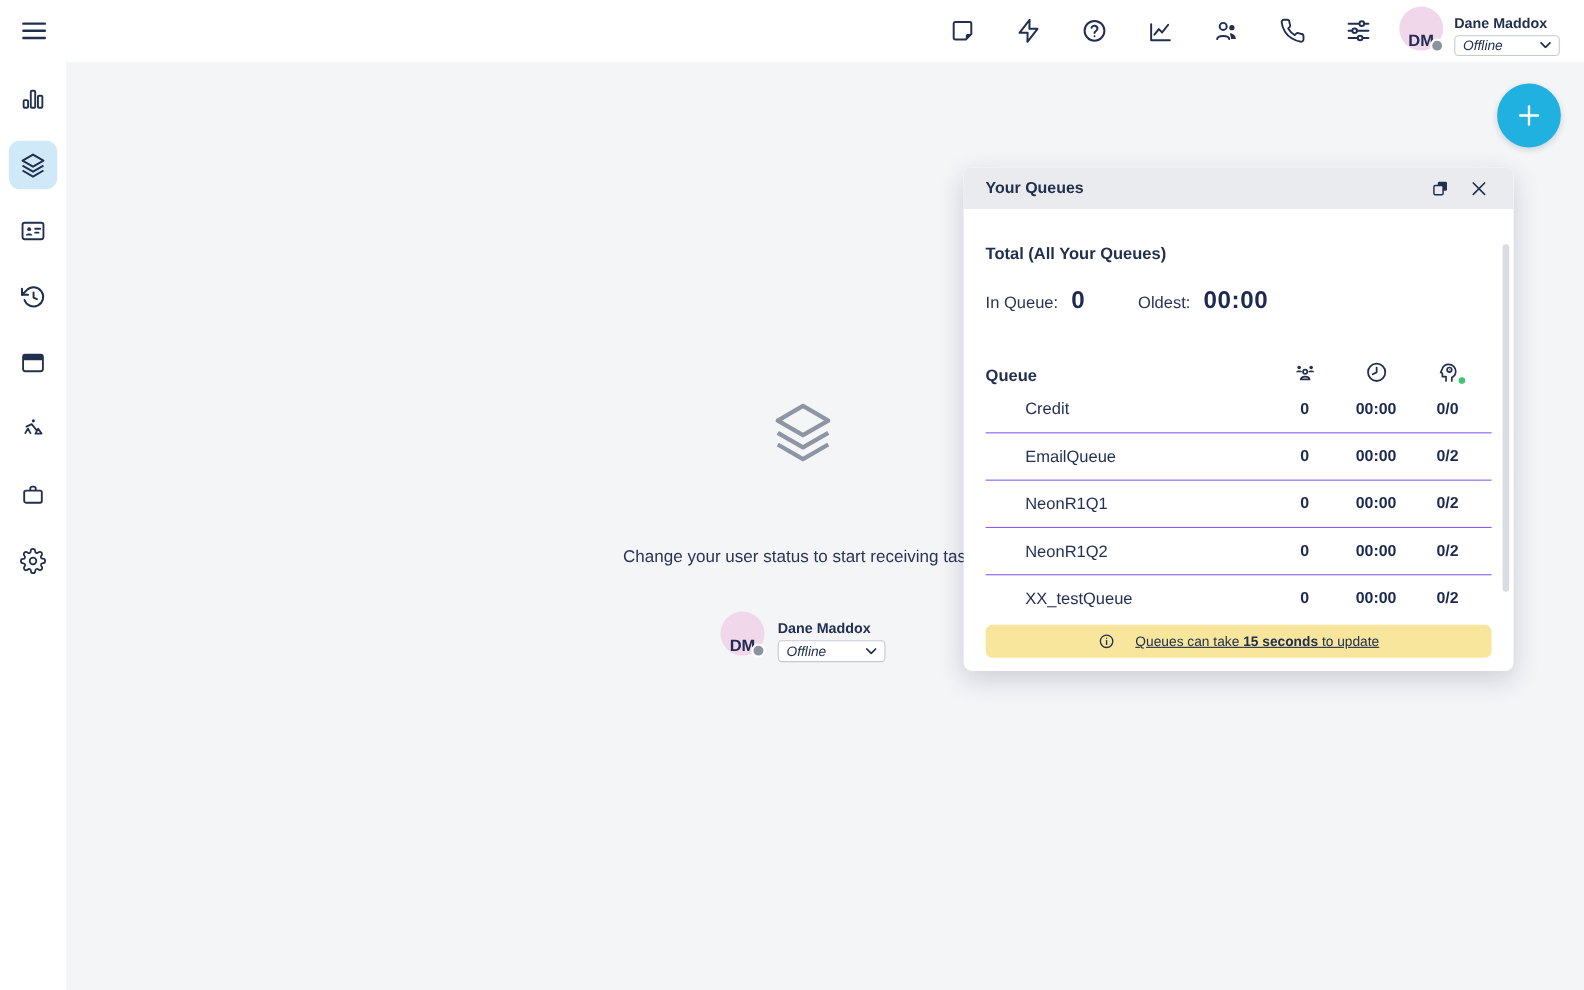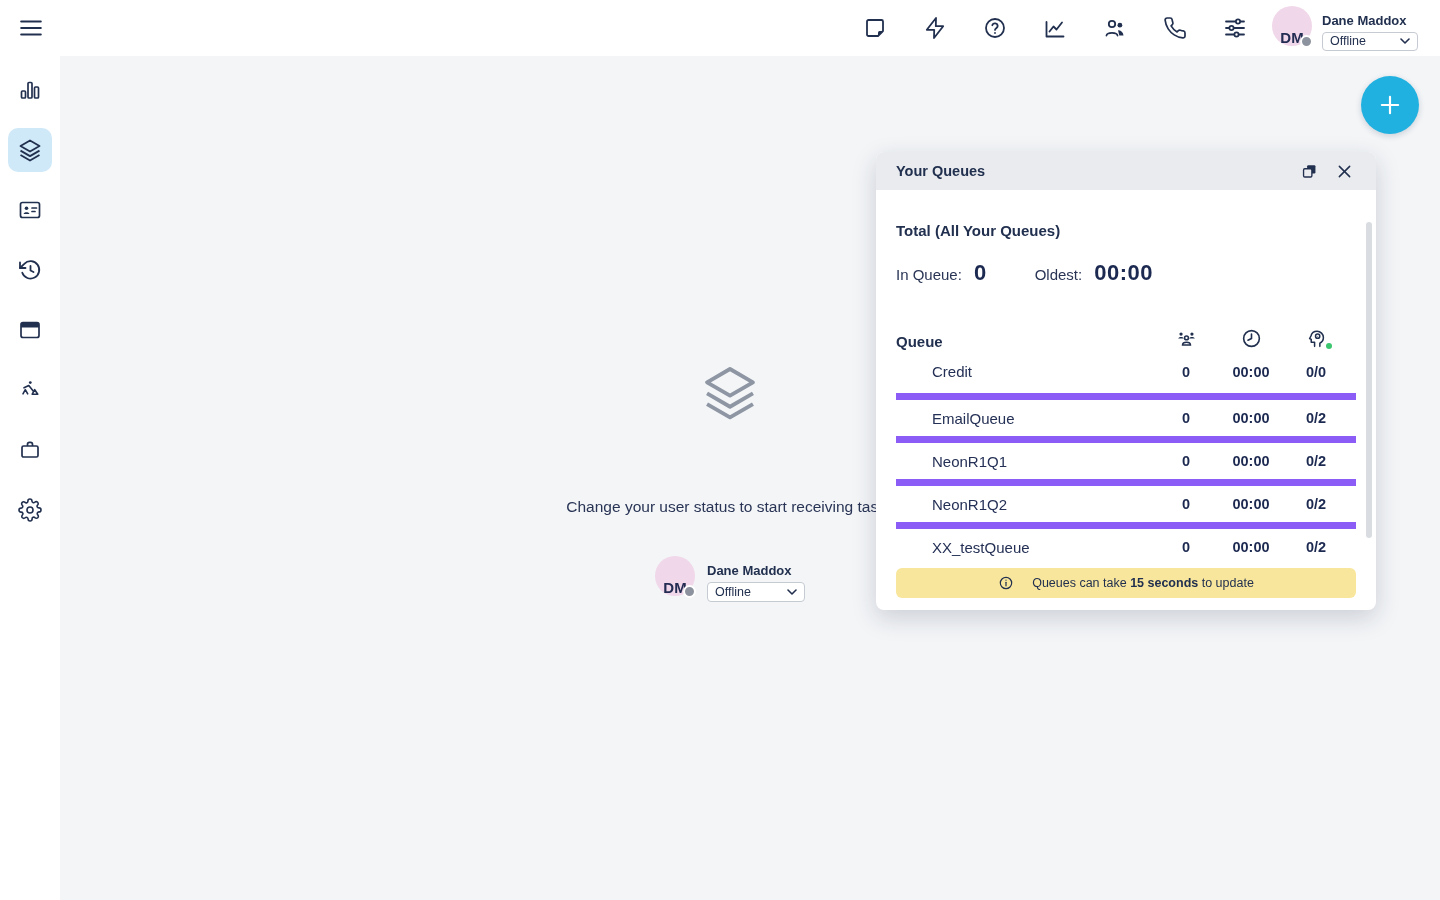--- a/index.html
+++ b/index.html
@@ -19,21 +19,21 @@
   .user-block { display:flex; align-items:flex-start; margin-left:25px; gap:10px; padding-top:0; }
   .avatar { width:40px; height:40px; border-radius:50%; background:#f0d7e9; color:#232c52;
             font-weight:bold; font-size:15px; display:flex; align-items:flex-end; justify-content:center;
             position:relative; flex:0 0 auto; }
   .avatar .dot { position:absolute; right:-1px; bottom:-2px; width:13px; height:13px; border-radius:50%;
                  background:#8d939e; border:2.5px solid #fff; }
   .user-meta { display:flex; flex-direction:column; }
   .user-name { font-size:13px; font-weight:bold; color:#22304f; line-height:14px; margin-top:8px; }
   .status-select { margin-top:4px; width:96px; height:19px; border:1px solid #c6cad1; border-radius:4px;
                    background:#fff; display:flex; align-items:center; justify-content:space-between;
-                   padding:0 7px; font-size:12.5px; color:#22304f; cursor:pointer; }
+                   padding:0 7px; font-size:12.5px; color:#22304f; cursor:pointer;font-style:italic; }
   .chev { width:10px; height:6px; color:#22304f; }
 
   
   .sidebar { position:absolute; left:0; top:56px; width:60px; height:844px; background:#fff;
              display:flex; flex-direction:column; align-items:center; padding-top:12px; gap:16px; z-index:4; }
   .side-item { width:44px; height:44px; border-radius:10px; display:flex; align-items:center;
                justify-content:center; color:#22304f; cursor:pointer; }
   .side-item.active { background:#cfe9f9; }
   .side-item svg { width:24px; height:24px; }
 
@@ -68,25 +68,25 @@
   .qp-thead { margin-top:28px; height:36px; display:flex; align-items:flex-end; }
   .qp-name-h { flex:1; font-size:15px; font-weight:bold; }
   .qp-cols { display:flex; margin-right:10px; }
   .qp-col { width:60px; margin-left:5px; display:flex; align-items:center; justify-content:center;
             color:#22304f; }
   .qp-col svg { width:23px; height:23px; }
   .col-agents-wrap { position:relative; }
   .col-agents-wrap .gdot { position:absolute; right:-4px; bottom:1px; width:6px; height:6px;
                            border-radius:50%; background:#3bc66f; }
   .qp-row { height:43px; display:flex; align-items:center; }
-  .qp-row + .qp-row { border-top:7px solid #8b5cf6;gap:48px; }
+  .qp-row + .qp-row { border-top:1px solid #8b5cf6;gap:48px; }
   .qp-row-name { flex:1; font-size:15px; color:#243055;margin-left:36px; }
   .qp-cell { width:60px; margin-left:5px; text-align:center; font-size:14.5px; font-weight:bold; color:#1c2950; }
   .qp-banner { margin-top:3px; height:30px; background:#f8e69c; border-radius:6px; display:flex;
-               align-items:center; justify-content:center; gap:18px; font-size:12.5px; color:#22304f; }
+               align-items:center; justify-content:center; gap:18px; font-size:12.5px; color:#22304f;text-decoration:underline; }
   .qp-banner b { font-weight:bold; }
   .info-ic { width:16px; height:16px; color:#22304f; }
   .qp-scrollbar { position:absolute; right:4px; top:70px; width:6px; height:316px;
                   background:#d9dce1; border-radius:3px; cursor:pointer; }
 </style>
 </head>
 <body>
 
 <div class="topbar">
   <div class="hamburger">

